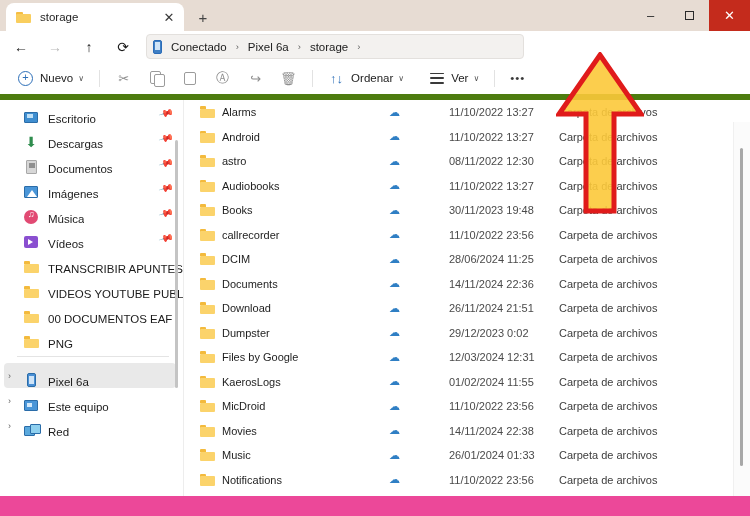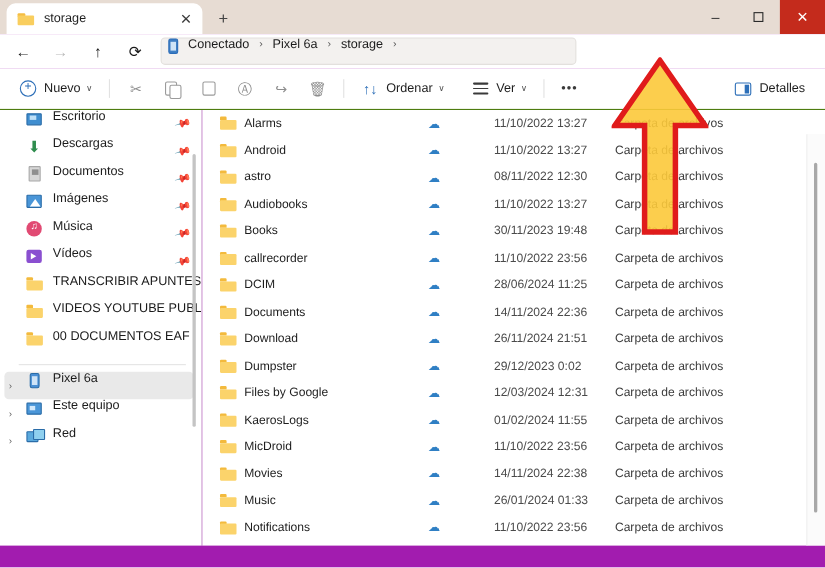--- a/index.html
+++ b/index.html
@@ -5,21 +5,21 @@
   * { box-sizing: border-box; margin: 0; padding: 0; }
   html, body {
     width: 750px; height: 516px;
     font-family: "Liberation Sans", sans-serif;
     overflow: hidden;
     background: #ffffff;
   }
   #app {
     position: relative;
     width: 750px; height: 516px;
-    background: #a21caf;
+    background: #ec4899;
   }
 
   
   .titlebar {
     position: absolute; left: 0; top: 0; width: 750px; height: 31px;
     background: #e7dcd3;
     display: flex; align-items: flex-end;
   }
   .tab {
     margin-left: 6px;
@@ -80,21 +80,21 @@
   }
   .navbtn {
     width: 34px; height: 26px;
     display: flex; align-items: center; justify-content: center;
     font-size: 14px; color: #1a1a1a;
   }
   .navbtn.dim { color: #b9b9b9; }
   .addressbar {
     flex: 0 0 auto; width: 378px; height: 25px; margin-left: 6px;
     background: #f3f1ef; border: 1px solid #e3e0dd; border-radius: 4px;
-    display: flex; padding: 0 6px;
+    display: flex; align-items: center; padding: 0 6px;
   }
   .phone-icon {
     width: 9px; height: 14px; border: 1.4px solid #2b6cb8;
     border-radius: 2px; background: #3f7fc4; position: relative;
     flex: 0 0 auto;
   }
   .phone-icon::after {
     content: ""; position: absolute; left: 1px; top: 1.5px;
     width: 5px; height: 8px; background: #cfe4f7;
   }
@@ -112,21 +112,21 @@
     justify-content: space-between;
   }
   .search-ph { font-size: 11.5px; color: #5a5a5a; }
   .search-icon { font-size: 11px; color: #3a3a3a; }
 
   
   .toolbar {
     position: absolute; left: 0; top: 62px; width: 750px; height: 38px;
     background: #ffffff;
     display: flex; align-items: center;
-    border-bottom: 1px solid #4d7c0f;
+    border-bottom: 6px solid #4d7c0f;
   }
   .tbitem {
     display: flex; align-items: center; height: 28px;
     padding: 0 8px; border-radius: 4px; color: #1c1c1c;
     font-size: 11.5px; white-space: nowrap;
   }
   .tbitem.first { margin-left: 9px; }
   .tb-ico {
     display: inline-flex; align-items: center; justify-content: center;
     width: 17px; height: 17px; font-size: 13px; color: #8e8e8e;
@@ -174,21 +174,21 @@
     content: ""; position: absolute; right: 1px; top: 1px;
     width: 4px; height: 8px; background: #2d6fb8;
   }
 
   
   .sidebar {
     position: absolute; left: 0; top: 100px; width: 183px; height: 396px;
     background: #ffffff; overflow: hidden;
   }
   .side-item {
-    display: flex; align-items: flex-start; height: 25px;
+    display: flex; align-items: flex-end; height: 25px;
     padding-left: 23px; position: relative;
   }
   .side-ico {
     width: 16px; height: 16px; flex: 0 0 auto;
     display: flex; align-items: center; justify-content: center;
     font-size: 11px;
   }
   .side-label {
     font-size: 11.5px; color: #1b1b1b; margin-left: 9px;
     white-space: nowrap; overflow: hidden;
@@ -464,28 +464,20 @@
           </span>
         </span>
       <span class="tb-label">Ver</span>
       <span class="tb-caret">∨</span>
     </div>
     <div class="tb-sep"></div>
     <div class="tbitem">
       <span class="tb-label" style="margin-left:0;letter-spacing:1px;color:#3a3a3a">•••</span>
     </div>
 
-    <div class="tb-right">
-      <div class="tbitem">
-        <span class="tb-ico blue">
-            <span class="g-det"></span>
-          </span>
-        <span class="tb-label">Detalles</span>
-      </div>
-    </div>
   </div>
 
   <div class="sidebar">
     <div id="side-quick">
         <div class="side-item">
           <span class="side-ico">
             <span class="ic-desktop"></span>
           </span>
           <span class="side-label">Escritorio</span>
           <span class="pin">📌</span>
@@ -535,20 +527,26 @@
           <span class="side-ico">
             <span class="ic-folder"></span>
           </span>
           <span class="side-label">VIDEOS YOUTUBE PUBLICADO</span>
         </div>
         <div class="side-item">
           <span class="side-ico">
             <span class="ic-folder"></span>
           </span>
           <span class="side-label">00 DOCUMENTOS EAF</span>
+        </div>
+        <div class="side-item">
+          <span class="side-ico">
+            <span class="ic-folder"></span>
+          </span>
+          <span class="side-label">PNG</span>
         </div>
       </div>
     <div class="side-sep"></div>
     <div id="side-devices">
         <div class="side-item selected">
           <span class="chev">›</span>
           <span class="side-ico">
             <span class="ic-phone"></span>
           </span>
           <span class="side-label">Pixel 6a</span>

